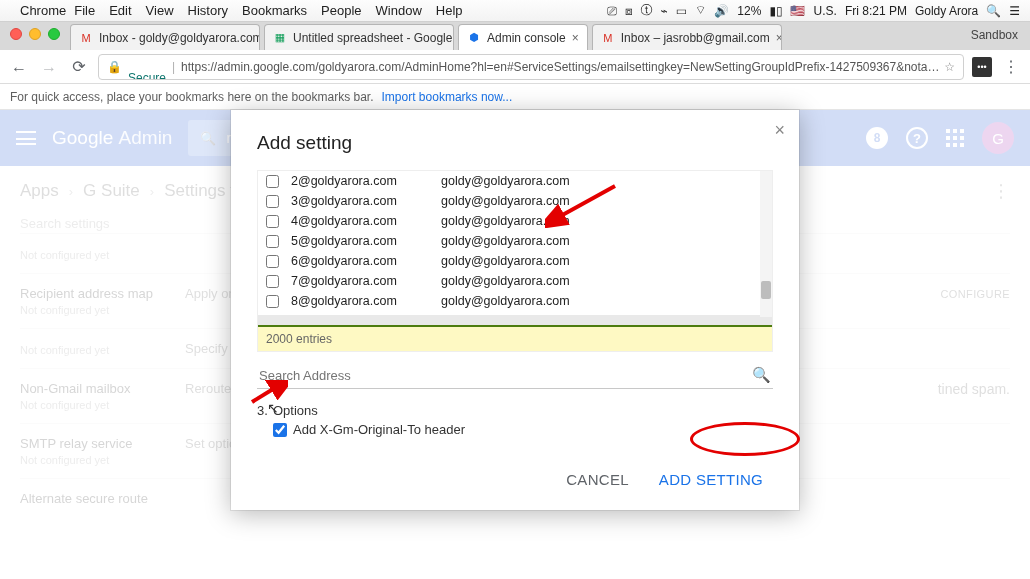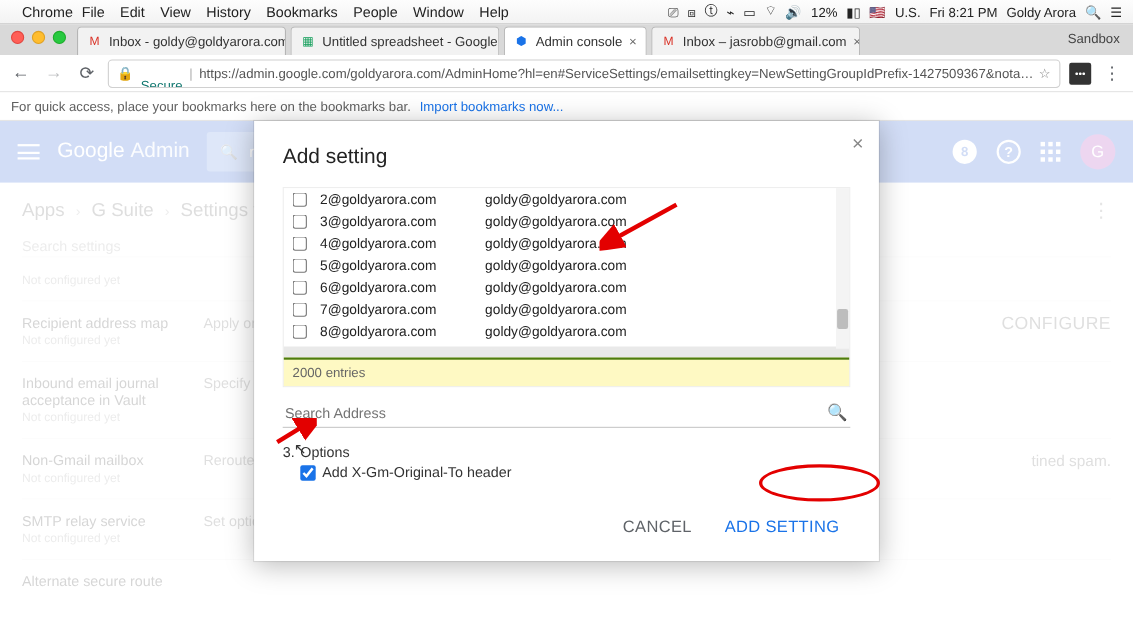--- a/index.html
+++ b/index.html
@@ -69,21 +69,21 @@
 
 .settings { padding: 0 20px; font-size:13px; color:#555; }
 .search-settings { font-size:13px; color:#a9a9a9; padding:4px 0 2px; }
 .srow { display:flex; align-items:flex-start; padding:12px 0; border-top:1px solid #eee; }
 .srow:first-of-type { border-top:none; }
 .srow .left { width:165px; }
 .srow .title { font-size:13px; color:#444; }
 .srow .sub { font-size:11px; color:#a7a7a7; margin-top:3px; }
 .srow .desc { flex:1; font-size:13px; color:#6d6d6d; }
 .srow .action { width:100px; text-align:right; }
-.configure-btn { font-size:16px; letter-spacing:.4px; color:#6d6d6d; font-weight:500; }
+.configure-btn { font-size:11px; letter-spacing:.4px; color:#6d6d6d; font-weight:500; }
 
 
 .modal { position:absolute; z-index:20; top:0; left:50%; transform:translateX(-50%); width:568px; background:#fff; box-shadow:0 4px 24px rgba(0,0,0,.28), 0 0 0 1px rgba(0,0,0,.08); padding: 22px 0 16px; }
 .modal .close { position:absolute; top:10px; right:14px; font-size:18px; color:#888; }
 .modal h2 { font-size:19px; font-weight:400; color:#222; padding:0 26px 16px; }
 .modal .table-wrap { margin:0 26px; border:1px solid #eee; position:relative; }
 .address-list { max-height:140px; overflow:hidden; position:relative; }
 .arow { display:flex; align-items:center; padding:3px 8px; font-size:12.5px; color:#222; }
 .arow input[type=checkbox] { margin-right:12px; width:13px; height:13px; }
 .arow .c1 { width:150px; }
@@ -241,21 +241,20 @@
     <div class="srow">
         <div class="left">
           <div class="title">Recipient address map</div>
           <div class="sub">Not configured yet</div>
         </div>
         <div class="desc">Apply one-t</div>
         <div class="action"><span class="configure-btn">CONFIGURE</span></div>
       </div>
     <div class="srow">
         <div class="left">
-          <div class="title">Inbound email journal acceptance in Vault</div>
           <div class="sub">Not configured yet</div>
         </div>
         <div class="desc">Specify a re</div>
       </div>
     <div class="srow">
         <div class="left">
           <div class="title">Non-Gmail mailbox</div>
           <div class="sub">Not configured yet</div>
         </div>
         <div class="desc">Reroute me</div>

